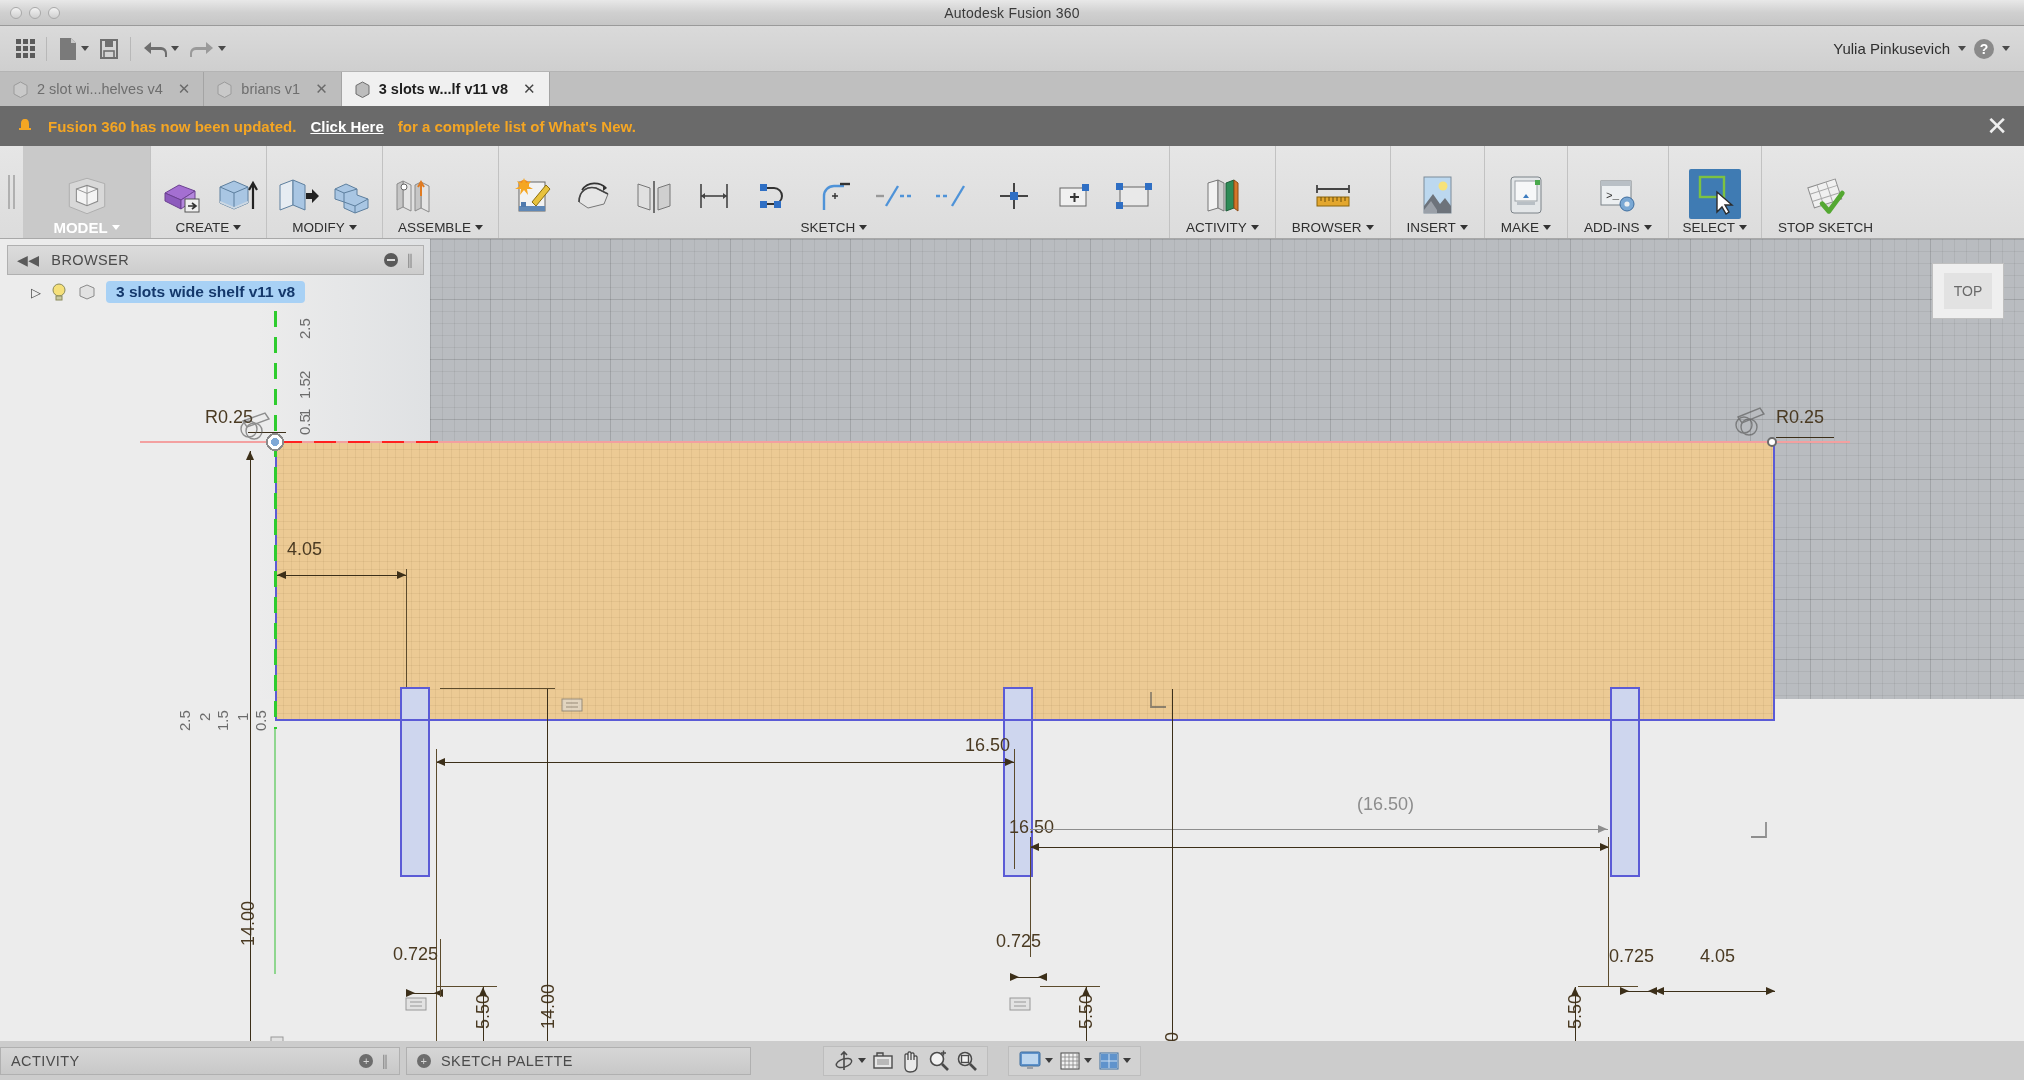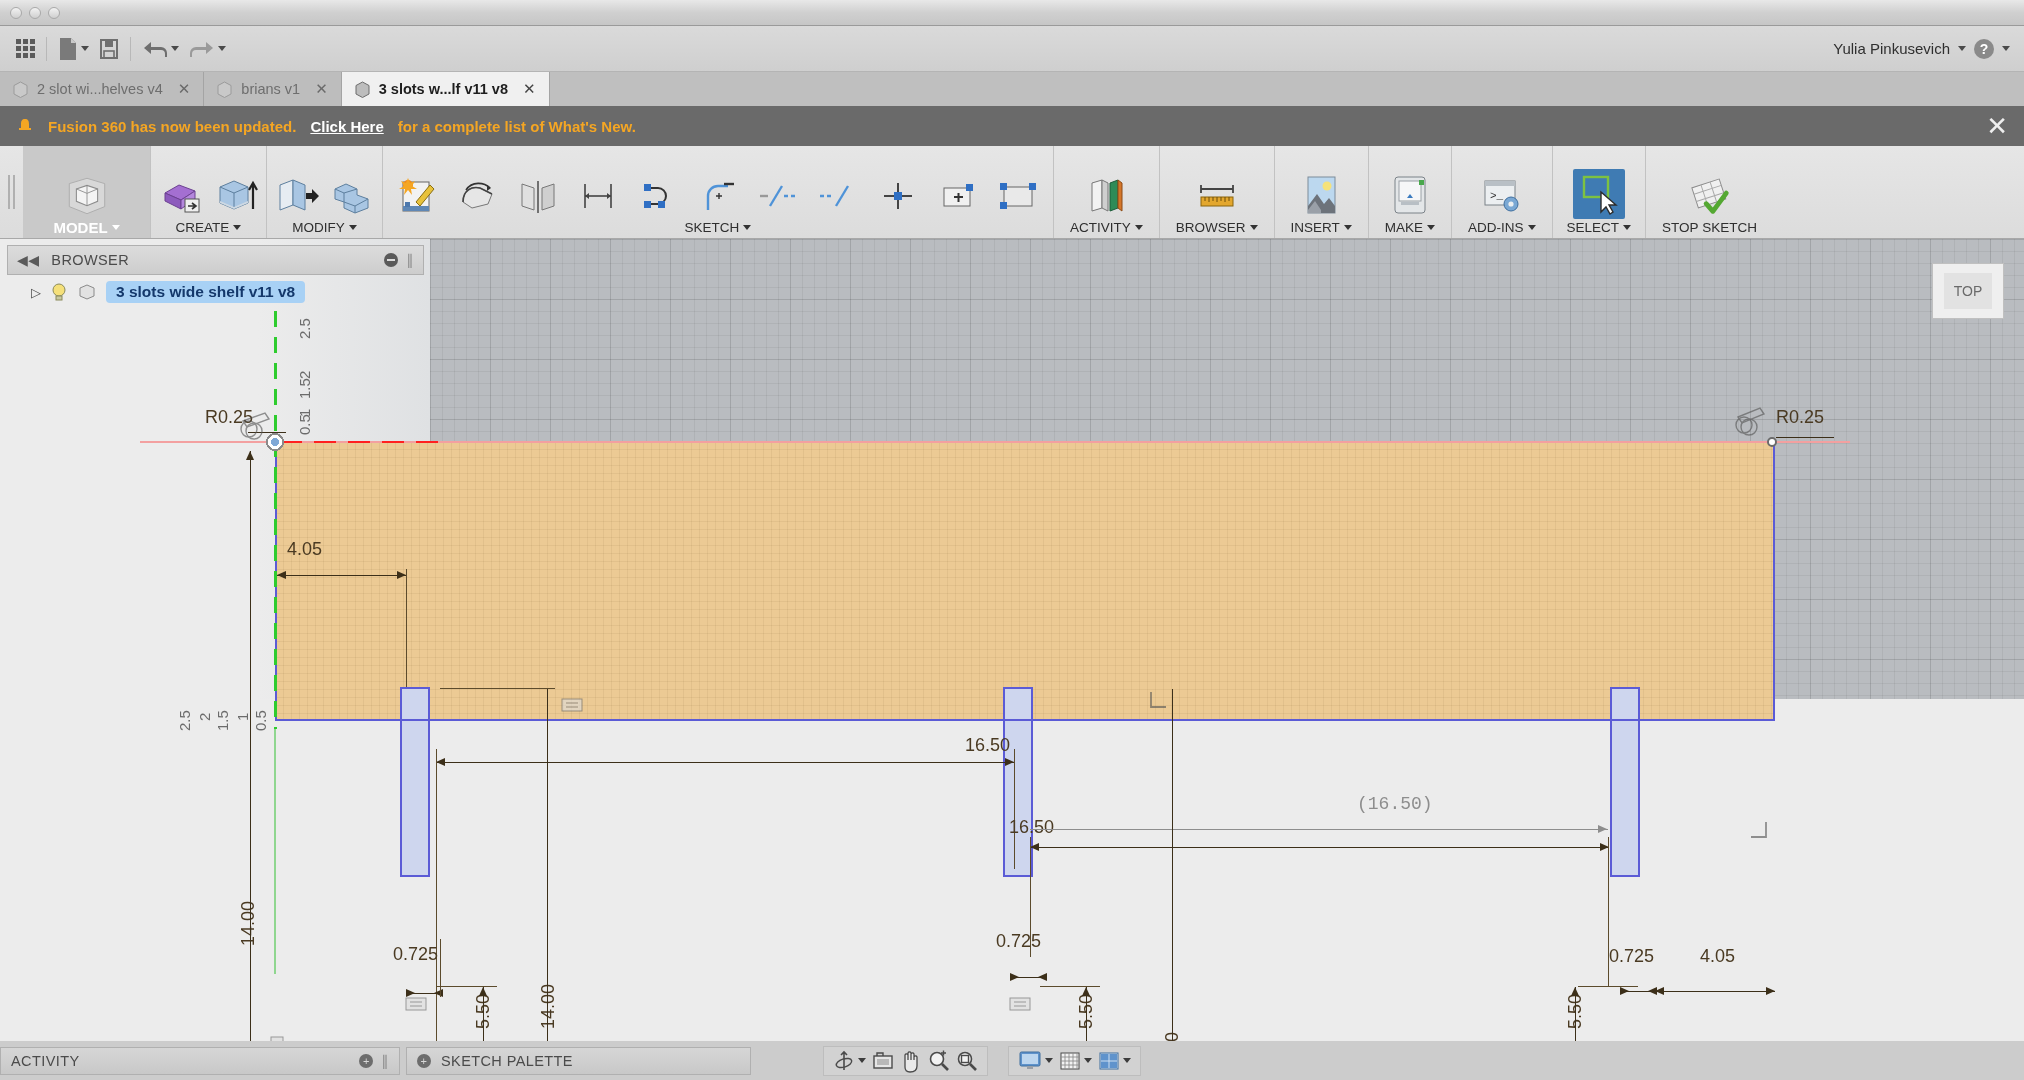--- a/index.html
+++ b/index.html
@@ -136,21 +136,21 @@
   }
   .axis-h{ position:absolute; height:2px; background:#f3a0a0; }
   .axis-h-red{ position:absolute; height:2px;
     background:repeating-linear-gradient(to right,#ff2020 0 22px, transparent 22px 34px); }
   .axis-v{ position:absolute; width:2px; background:#8fd68f; }
   .axis-v-green{ position:absolute; width:3px;
     background:repeating-linear-gradient(to bottom,#2ecc2e 0 16px, transparent 16px 26px); }
 
   .dim-txt{ position:absolute; font-size:18px; color:#4a3a22; white-space:nowrap;
             font-family:"Liberation Sans", sans-serif; }
-  .dim-txt.driven{ color:#8d8d8d;font-family:Liberation Mono, monospace; }
+  .dim-txt.driven{ color:#8d8d8d; }
   .dim-txt.rot{ transform:rotate(-90deg); transform-origin:left top; }
   .tick{ position:absolute; font-size:15px; color:#6b6b6b; transform:rotate(-90deg);
          transform-origin:left top; white-space:nowrap; }
   .dline{ position:absolute; background:#3c2f19; }
   .dline.h{ height:1px; }
   .dline.v{ width:1px; }
   .dline.gray{ background:#8d8d8d; }
   .ext{ position:absolute; width:1px; background:#5c4b2c; }
   .ext.h{ height:1px; width:auto; }
   .arw{ position:absolute; width:0;height:0; }
@@ -207,20 +207,21 @@
 </style>
 </head>
 <body>
 
 <div class="titlebar">
   <div class="traffic">
     <span class="tl"></span>
     <span class="tl"></span>
     <span class="tl"></span>
   </div>
+  <div class="title-text">Autodesk Fusion 360</div>
 </div>
 
 <div class="qat">
   <div class="qat-btn" style="margin-left:10px;">
     <span class="grid9">
       <i></i>
         <i></i>
         <i></i>
         <i></i>
         <i></i>
@@ -369,20 +370,41 @@
           <path d="M5 14 L14 18 L14 27 M14 18 L27 14 M14 27 L25 31 L38 24 M25 31 L25 38" fill="none" stroke="#5d7f9e"></path>
         </svg>
       </div>
     </div>
     <div class="rib-label">
       <span>MODIFY</span>
       <span class="rib-caret"></span>
     </div>
   </div>
 
+  <div class="rib-panel">
+    <div class="rib-icons">
+      <div class="icon-btn">
+        <svg width="44" height="42" viewBox="0 0 44 42">
+          <path d="M12 6 L20 10 L20 36 L12 32 Z" fill="#e4e4e4" stroke="#8a8a8a"></path>
+          <path d="M12 6 L6 9 L6 35 L12 32 Z" fill="#c6c6c6" stroke="#8a8a8a"></path>
+          <circle cx="13" cy="12" r="3" fill="#fff" stroke="#666"></circle>
+          <path d="M30 7 L38 11 L38 37 L30 33 Z" fill="#e4e4e4" stroke="#8a8a8a"></path>
+          <path d="M30 7 L24 10 L24 36 L30 33 Z" fill="#c6c6c6" stroke="#8a8a8a"></path>
+          <path d="M30 8 v13 M27 12 l3 -5 l3 5" stroke="#e07b22" stroke-width="2" fill="none"></path>
+        </svg>
+      </div>
+      <div class="icon-btn">
+        <svg width="22" height="42" viewBox="0 0 22 42"></svg>
+      </div>
+    </div>
+    <div class="rib-label">
+      <span>ASSEMBLE</span>
+      <span class="rib-caret"></span>
+    </div>
+  </div>
 
   <div class="rib-panel" style="padding-left:12px;padding-right:12px;">
     <div class="rib-icons" style="gap:14px;">
       <div class="icon-btn">
         <svg width="40" height="40" viewBox="0 0 40 40">
           <rect x="5" y="6" width="26" height="29" fill="#f2f2f2" stroke="#666"></rect>
           <rect x="5" y="30" width="26" height="5" fill="#5f87b5"></rect>
           <rect x="7" y="26" width="5" height="5" fill="#4e79ad"></rect>
           <path d="M18 26 L32 9 L36 13 L22 30 z" fill="#e8c23c" stroke="#8a6e11"></path>
           <circle cx="10" cy="9" r="5" fill="#f08b1e"></circle>

